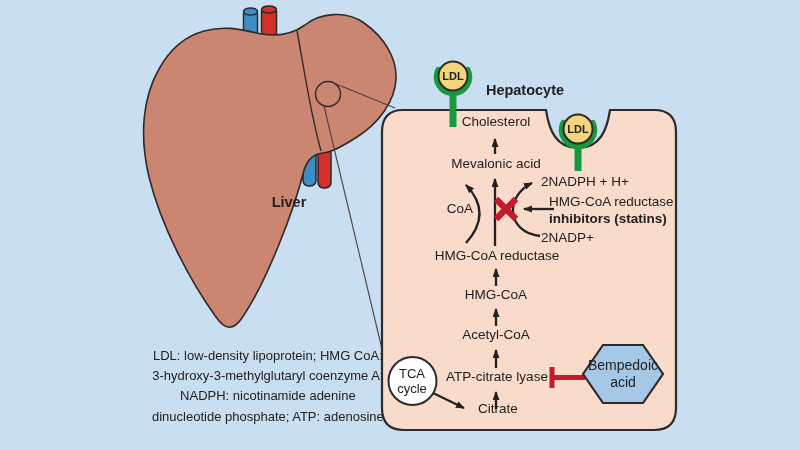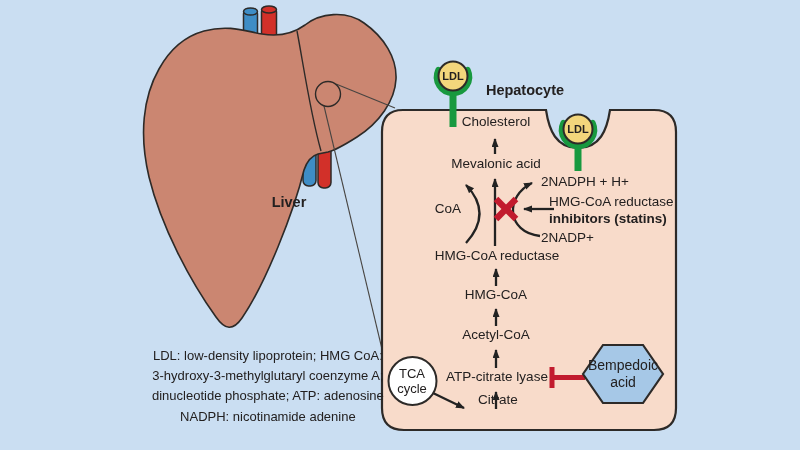--- a/index.html
+++ b/index.html
@@ -138,41 +138,41 @@
   </svg>
 
   <div class="lbl bold" style="left:289px; top:202px;">Liver</div>
   <div class="lbl bold" style="left:525px; top:90px;">Hepatocyte</div>
 
   <div class="lbl ldl-txt" style="left:453px; top:76px;">LDL</div>
   <div class="lbl ldl-txt" style="left:578px; top:129px;">LDL</div>
 
   <div class="lbl" style="left:496px; top:122px;">Cholesterol</div>
   <div class="lbl" style="left:496px; top:164px;">Mevalonic acid</div>
-  <div class="lbl" style="left:448px; top:209px;">CoA</div>
+  <div class="lbl" style="left:460px; top:209px;">CoA</div>
   <div class="lbl left" style="left:541px; top:182px;">2NADPH + H+</div>
   <div class="lbl left" style="left:549px; top:202px;">HMG-CoA reductase</div>
   <div class="lbl left" style="left:549px; top:219px;font-weight:bold;">inhibitors (statins)</div>
   <div class="lbl left" style="left:541px; top:238px;">2NADP+</div>
   <div class="lbl" style="left:497px; top:256px;">HMG-CoA reductase</div>
   <div class="lbl" style="left:496px; top:295px;">HMG-CoA</div>
   <div class="lbl" style="left:496px; top:335px;">Acetyl-CoA</div>
   <div class="lbl" style="left:497px; top:377px;">ATP-citrate lyase</div>
-  <div class="lbl" style="left:498px; top:400px;">Citrate</div>
+  <div class="lbl" style="left:498px; top:409px;">Citrate</div>
 
   <div id="tca-label" class="block center" style="left:412px; top:381px;">
     <div>TCA</div>
     <div>cycle</div>
   </div>
 
   <div id="bempedoic-label" class="block center" style="left:623px; top:374px;">
     <div>Bempedoic</div>
     <div>acid</div>
   </div>
 
   <div id="legend" class="block">
     <div>LDL: low-density lipoprotein; HMG CoA:</div>
     <div>3-hydroxy-3-methylglutaryl coenzyme A;</div>
+    <div>NADPH: nicotinamide adenine</div>
     <div>dinucleotide phosphate; ATP: adenosine</div>
-    <div>NADPH: nicotinamide adenine</div>
   </div>
 
 </div>
 
 </body></html>

